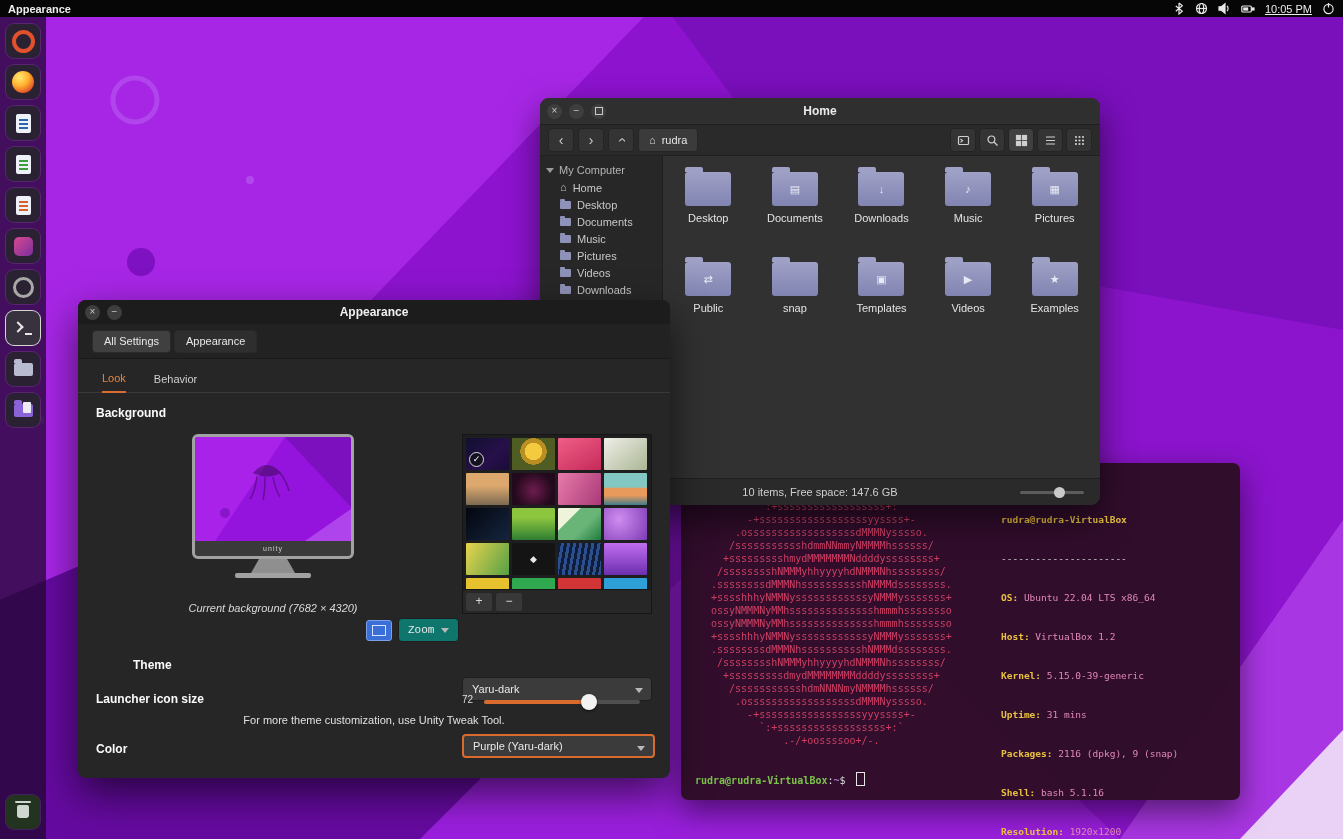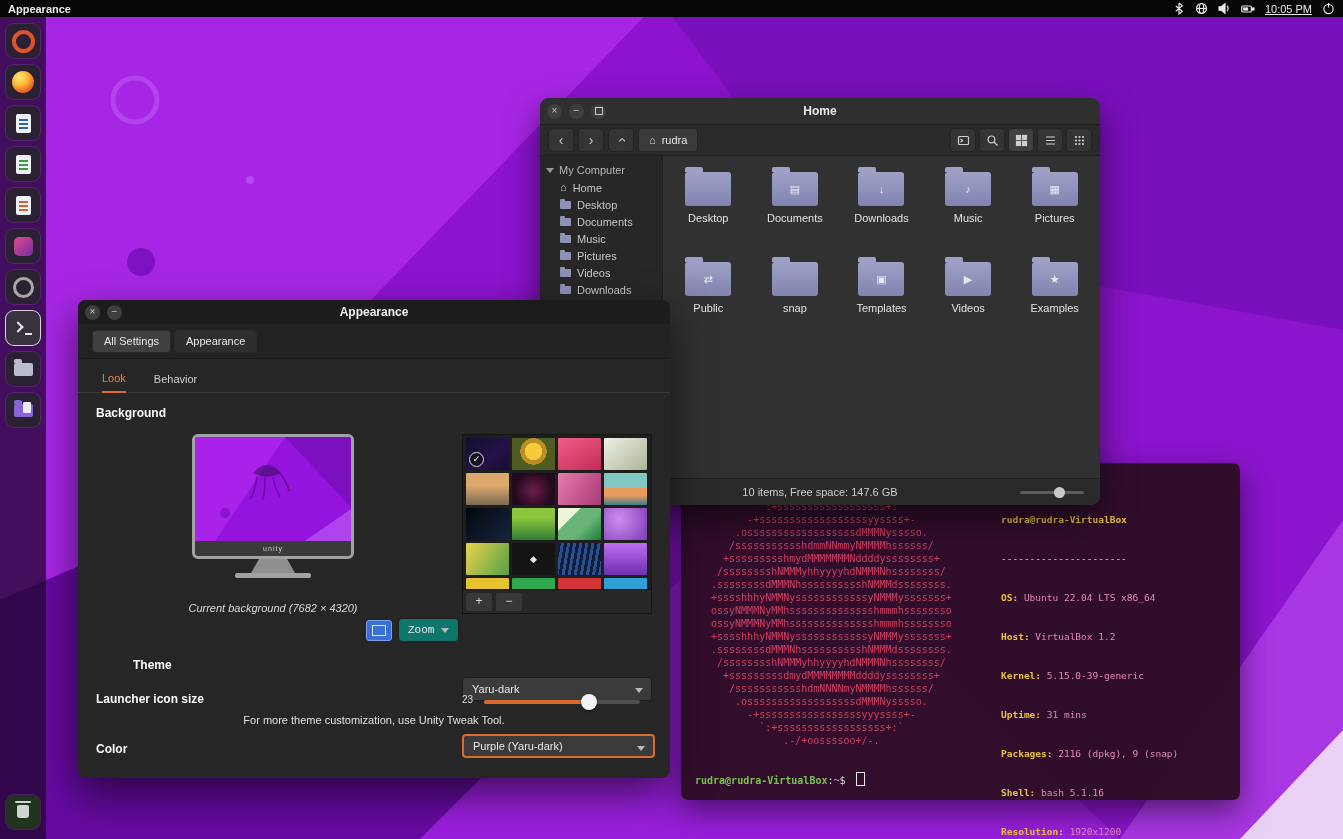--- a/index.html
+++ b/index.html
@@ -591,21 +591,21 @@
       <span class="pm-btn">−</span>
     </div>
 
     <span class="aw-label" style="left:18px;top:358px;margin-left:37px;">Theme</span>
     <div class="sel" style="left:384px;top:352px;width:190px;box-sizing:border-box;margin-top:25px;">
       <span>Yaru-dark</span>
       <span class="chev"></span>
     </div>
 
     <span class="aw-label" style="left:18px;top:392px;">Launcher icon size</span>
-    <span class="lv-value">23</span>
+    <span class="lv-value">72</span>
     <div class="slider">
       <span class="fill"></span>
       <span class="knob"></span>
     </div>
 
     <div class="aw-note">For more theme customization, use Unity Tweak Tool.</div>
 
     <span class="aw-label" style="left:18px;top:442px;">Color</span>
     <div class="sel focus" style="left:384px;top:434px;width:193px;box-sizing:border-box;">
       <span>Purple (Yaru-dark)</span>

